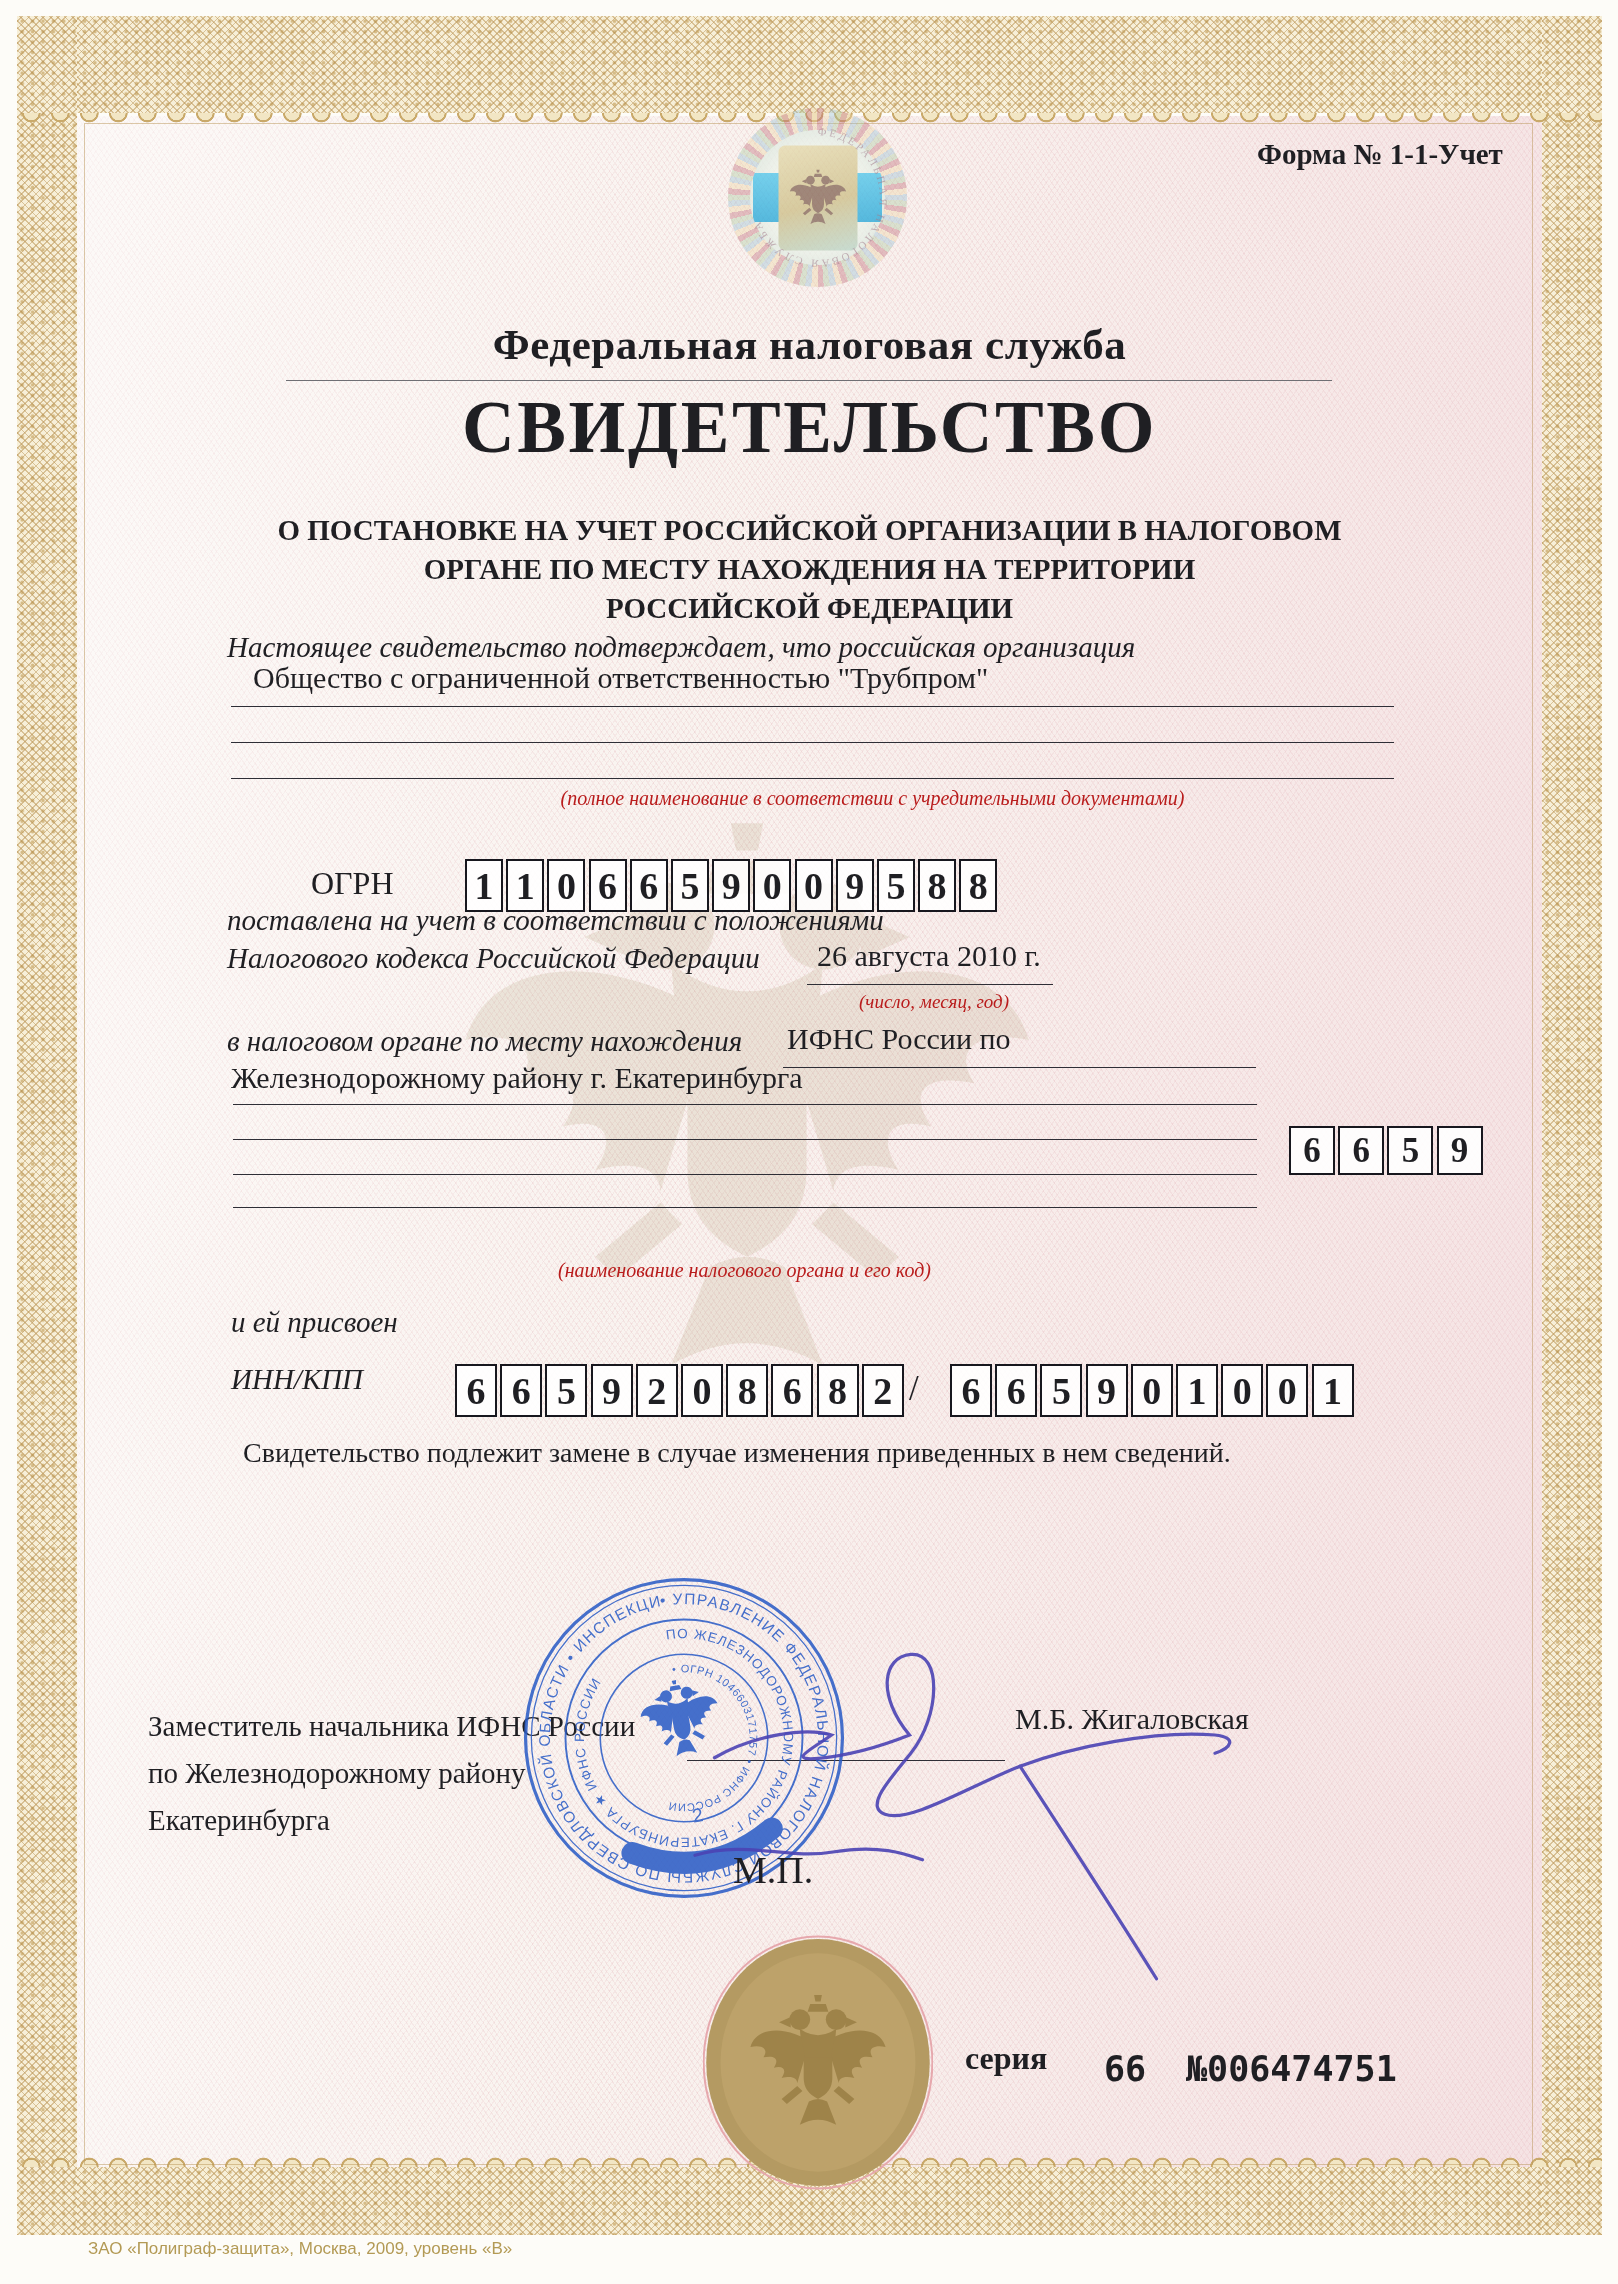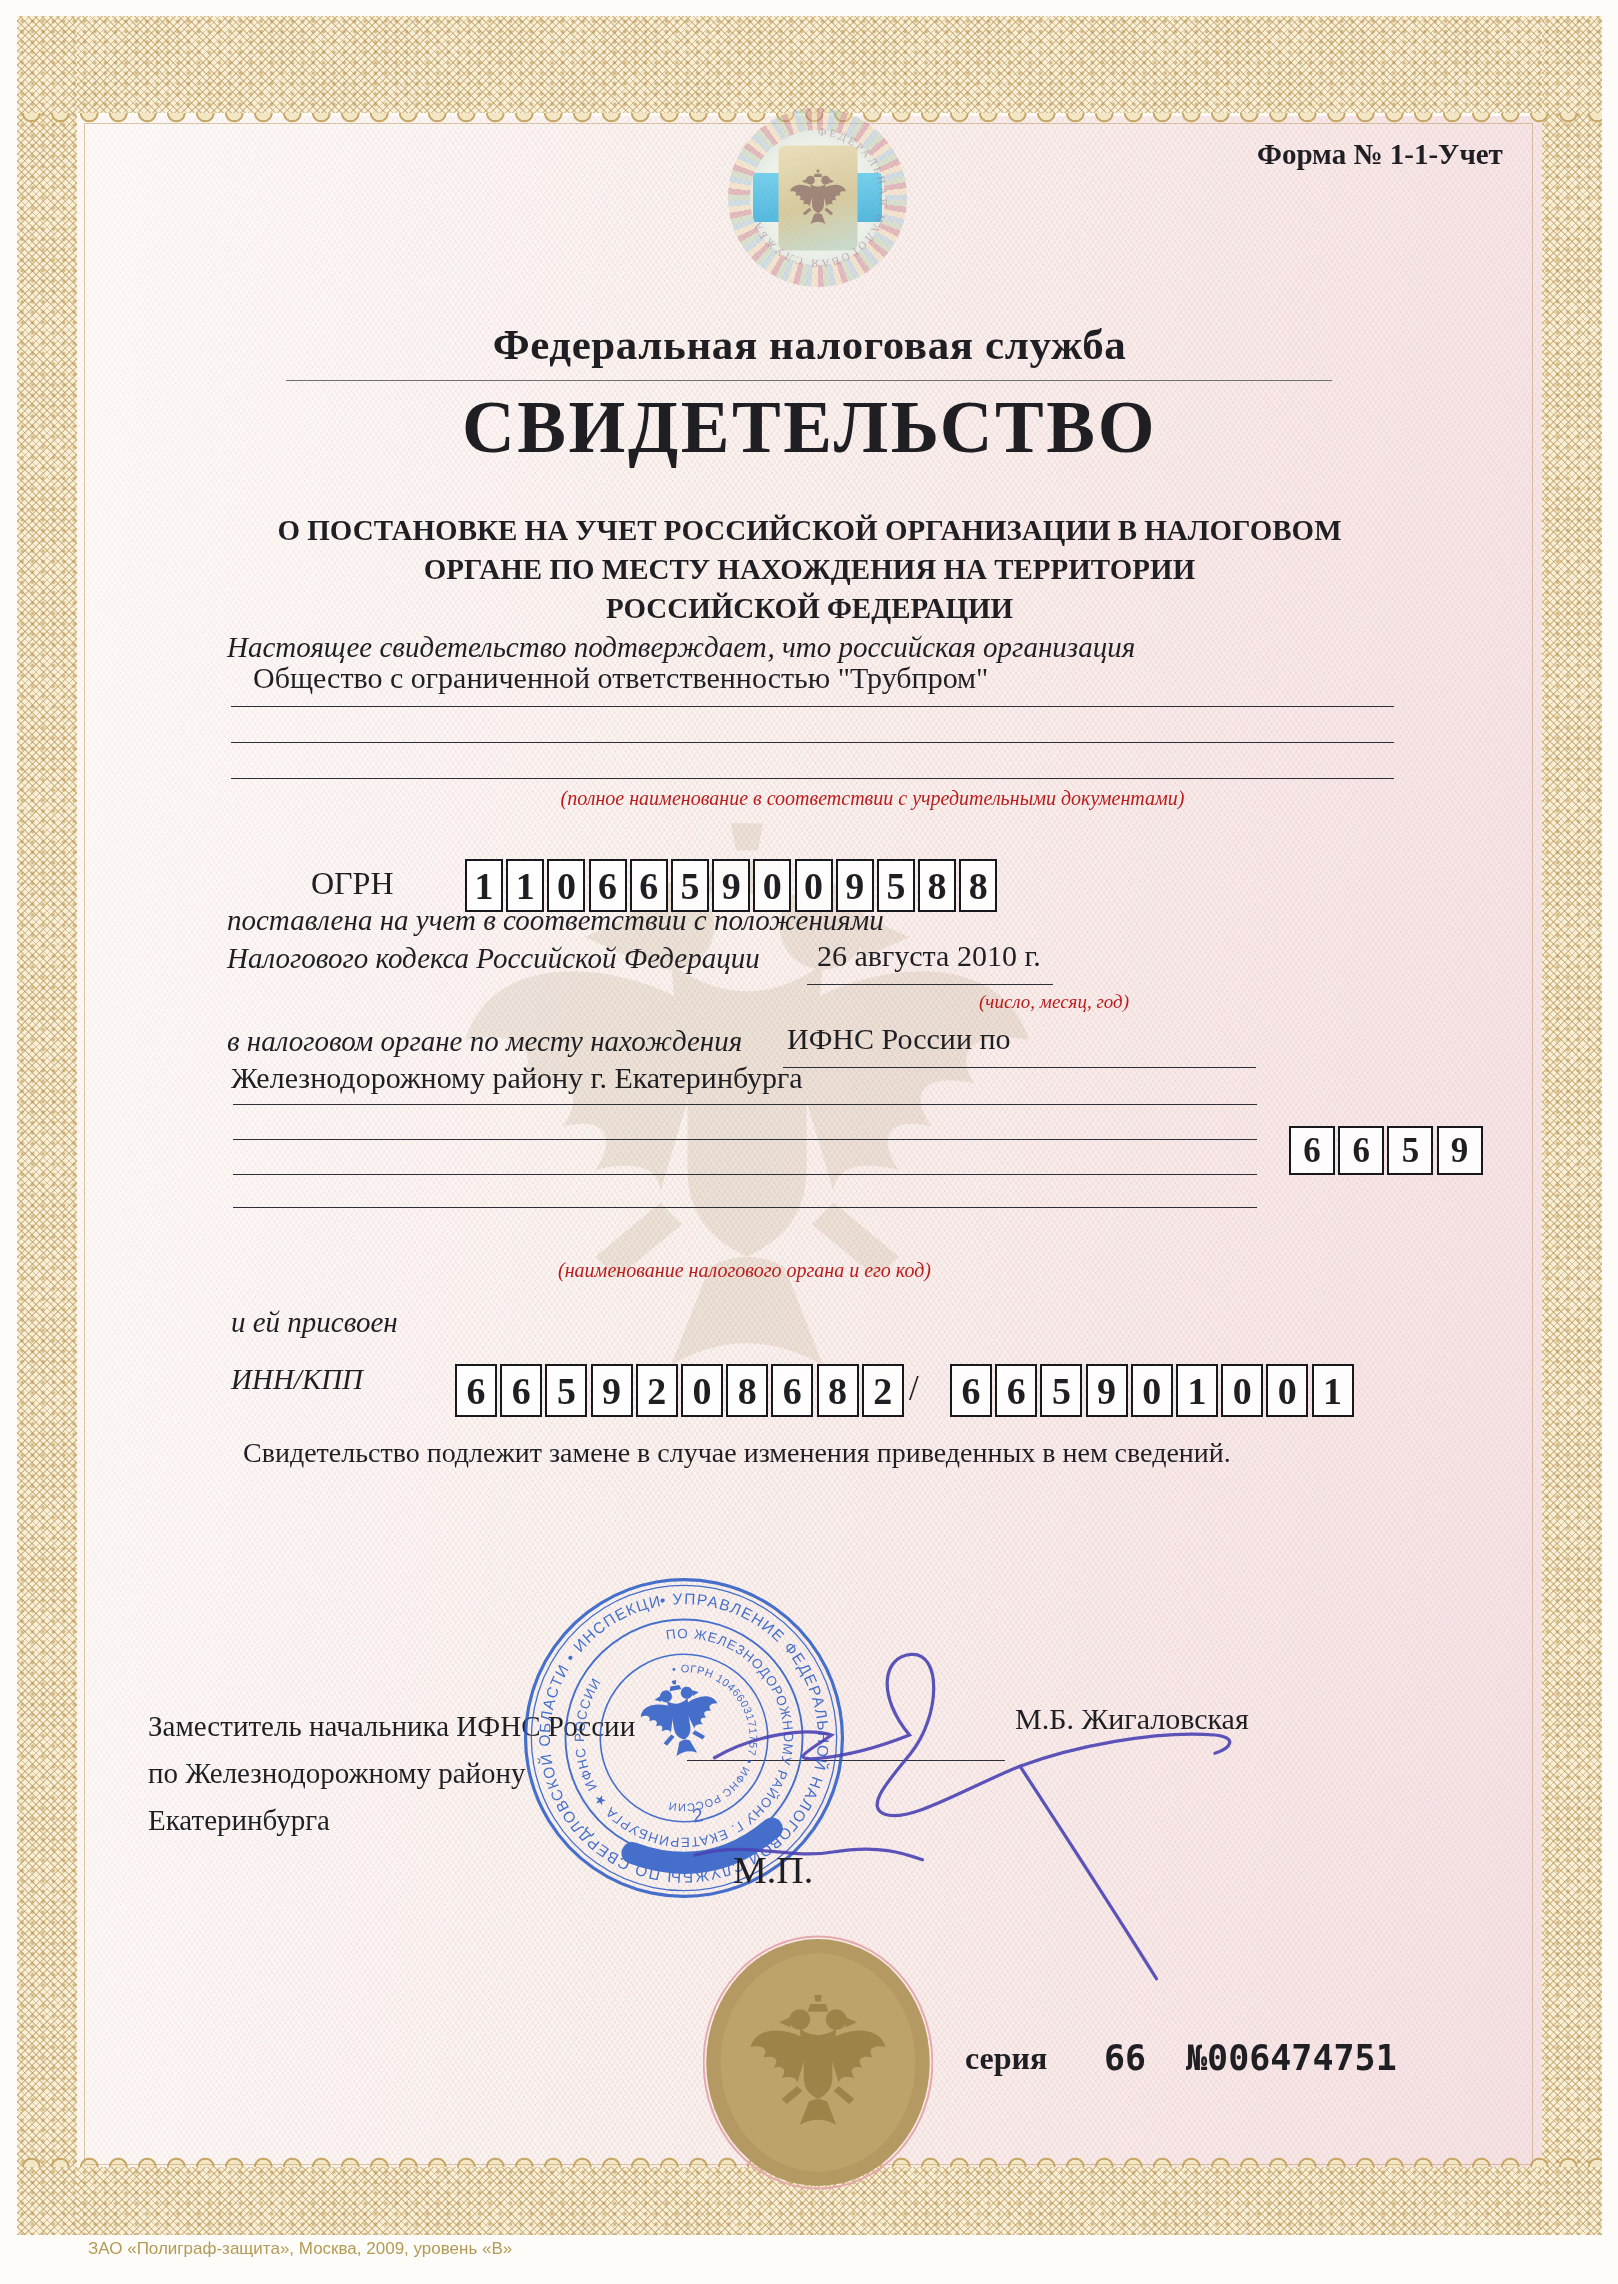--- a/index.html
+++ b/index.html
@@ -50,21 +50,21 @@
   .cap{font-size:20px;font-style:italic;color:#b91c1c;}
 
   .cellrow{display:flex;gap:3.2px;}
   .cell{box-sizing:border-box;border:2.6px solid #17171e;background:rgba(255,255,255,.9);
         display:flex;align-items:center;justify-content:center;font-weight:bold;
         font-family:"Liberation Serif",serif;}
   .ogrn .cell{width:38px;height:53px;font-size:38px;}
   .inn .cell{width:42px;height:53px;font-size:38px;}
   .code .cell{width:46px;height:49px;font-size:35px;}
 
-  .mono{font-family:"DejaVu Sans Mono",monospace;font-weight:bold;}
+  .mono{font-family:"DejaVu Sans Mono",monospace;font-weight:bold;margin-top:11px;}
 
   
   .holo{left:728px;top:108px;width:179px;height:179px;border-radius:50%;opacity:.8;
     background:repeating-conic-gradient(rgba(196,120,130,.55) 0 4deg, rgba(236,214,170,.55) 4deg 8deg,
                rgba(150,190,210,.5) 8deg 12deg, rgba(170,200,160,.5) 12deg 16deg);}
   .holo-inner{position:absolute;inset:22px;border-radius:50%;overflow:hidden;
     background:radial-gradient(circle,#eff4ec 50%,#dde9e0 78%);}
   .holo-band{position:absolute;left:2.6px;right:2.6px;top:50%;margin-top:-25px;height:49px;
     background:linear-gradient(#45c4ec,#18a3d8);opacity:.9;}
   .holo-shield{position:absolute;left:50%;top:50%;transform:translate(-50%,-50%);
@@ -164,21 +164,21 @@
     <span class="cell">9</span>
     <span class="cell">5</span>
     <span class="cell">8</span>
     <span class="cell">8</span>
   </div>
 
   <div class="abs t body44" style="left:227px;top:904px">поставлена на учет в соответствии с положениями</div>
   <div class="abs t body44" style="left:227px;top:942px">Налогового кодекса Российской Федерации</div>
   <div class="abs t bold46" style="left:817px;top:939px">26 августа 2010 г.</div>
   <div class="abs rule" style="left:807px;top:984px;width:246px;border-top-width:1.3px"></div>
-  <div class="abs cap" style="left:739px;top:991px;width:390px;text-align:right;font-size:19px">(число, месяц, год)</div>
+  <div class="abs cap" style="left:739px;top:991px;width:390px;text-align:center;font-size:19px">(число, месяц, год)</div>
 
   <div class="abs t body44" style="left:227px;top:1025px">в налоговом органе по месту нахождения</div>
   <div class="abs t bold46" style="left:787px;top:1022px">ИФНС России по</div>
   <div class="abs rule" style="left:783px;top:1067px;width:473px;border-top-width:1.3px"></div>
   <div class="abs t bold46" style="left:231px;top:1061px">Железнодорожному району г. Екатеринбурга</div>
   <div class="abs rule" style="left:233px;top:1104px;width:1024px"></div>
   <div class="abs rule" style="left:233px;top:1139px;width:1024px"></div>
   <div class="abs rule" style="left:233px;top:1174px;width:1024px"></div>
   <div class="abs rule" style="left:233px;top:1207px;width:1024px"></div>
 

